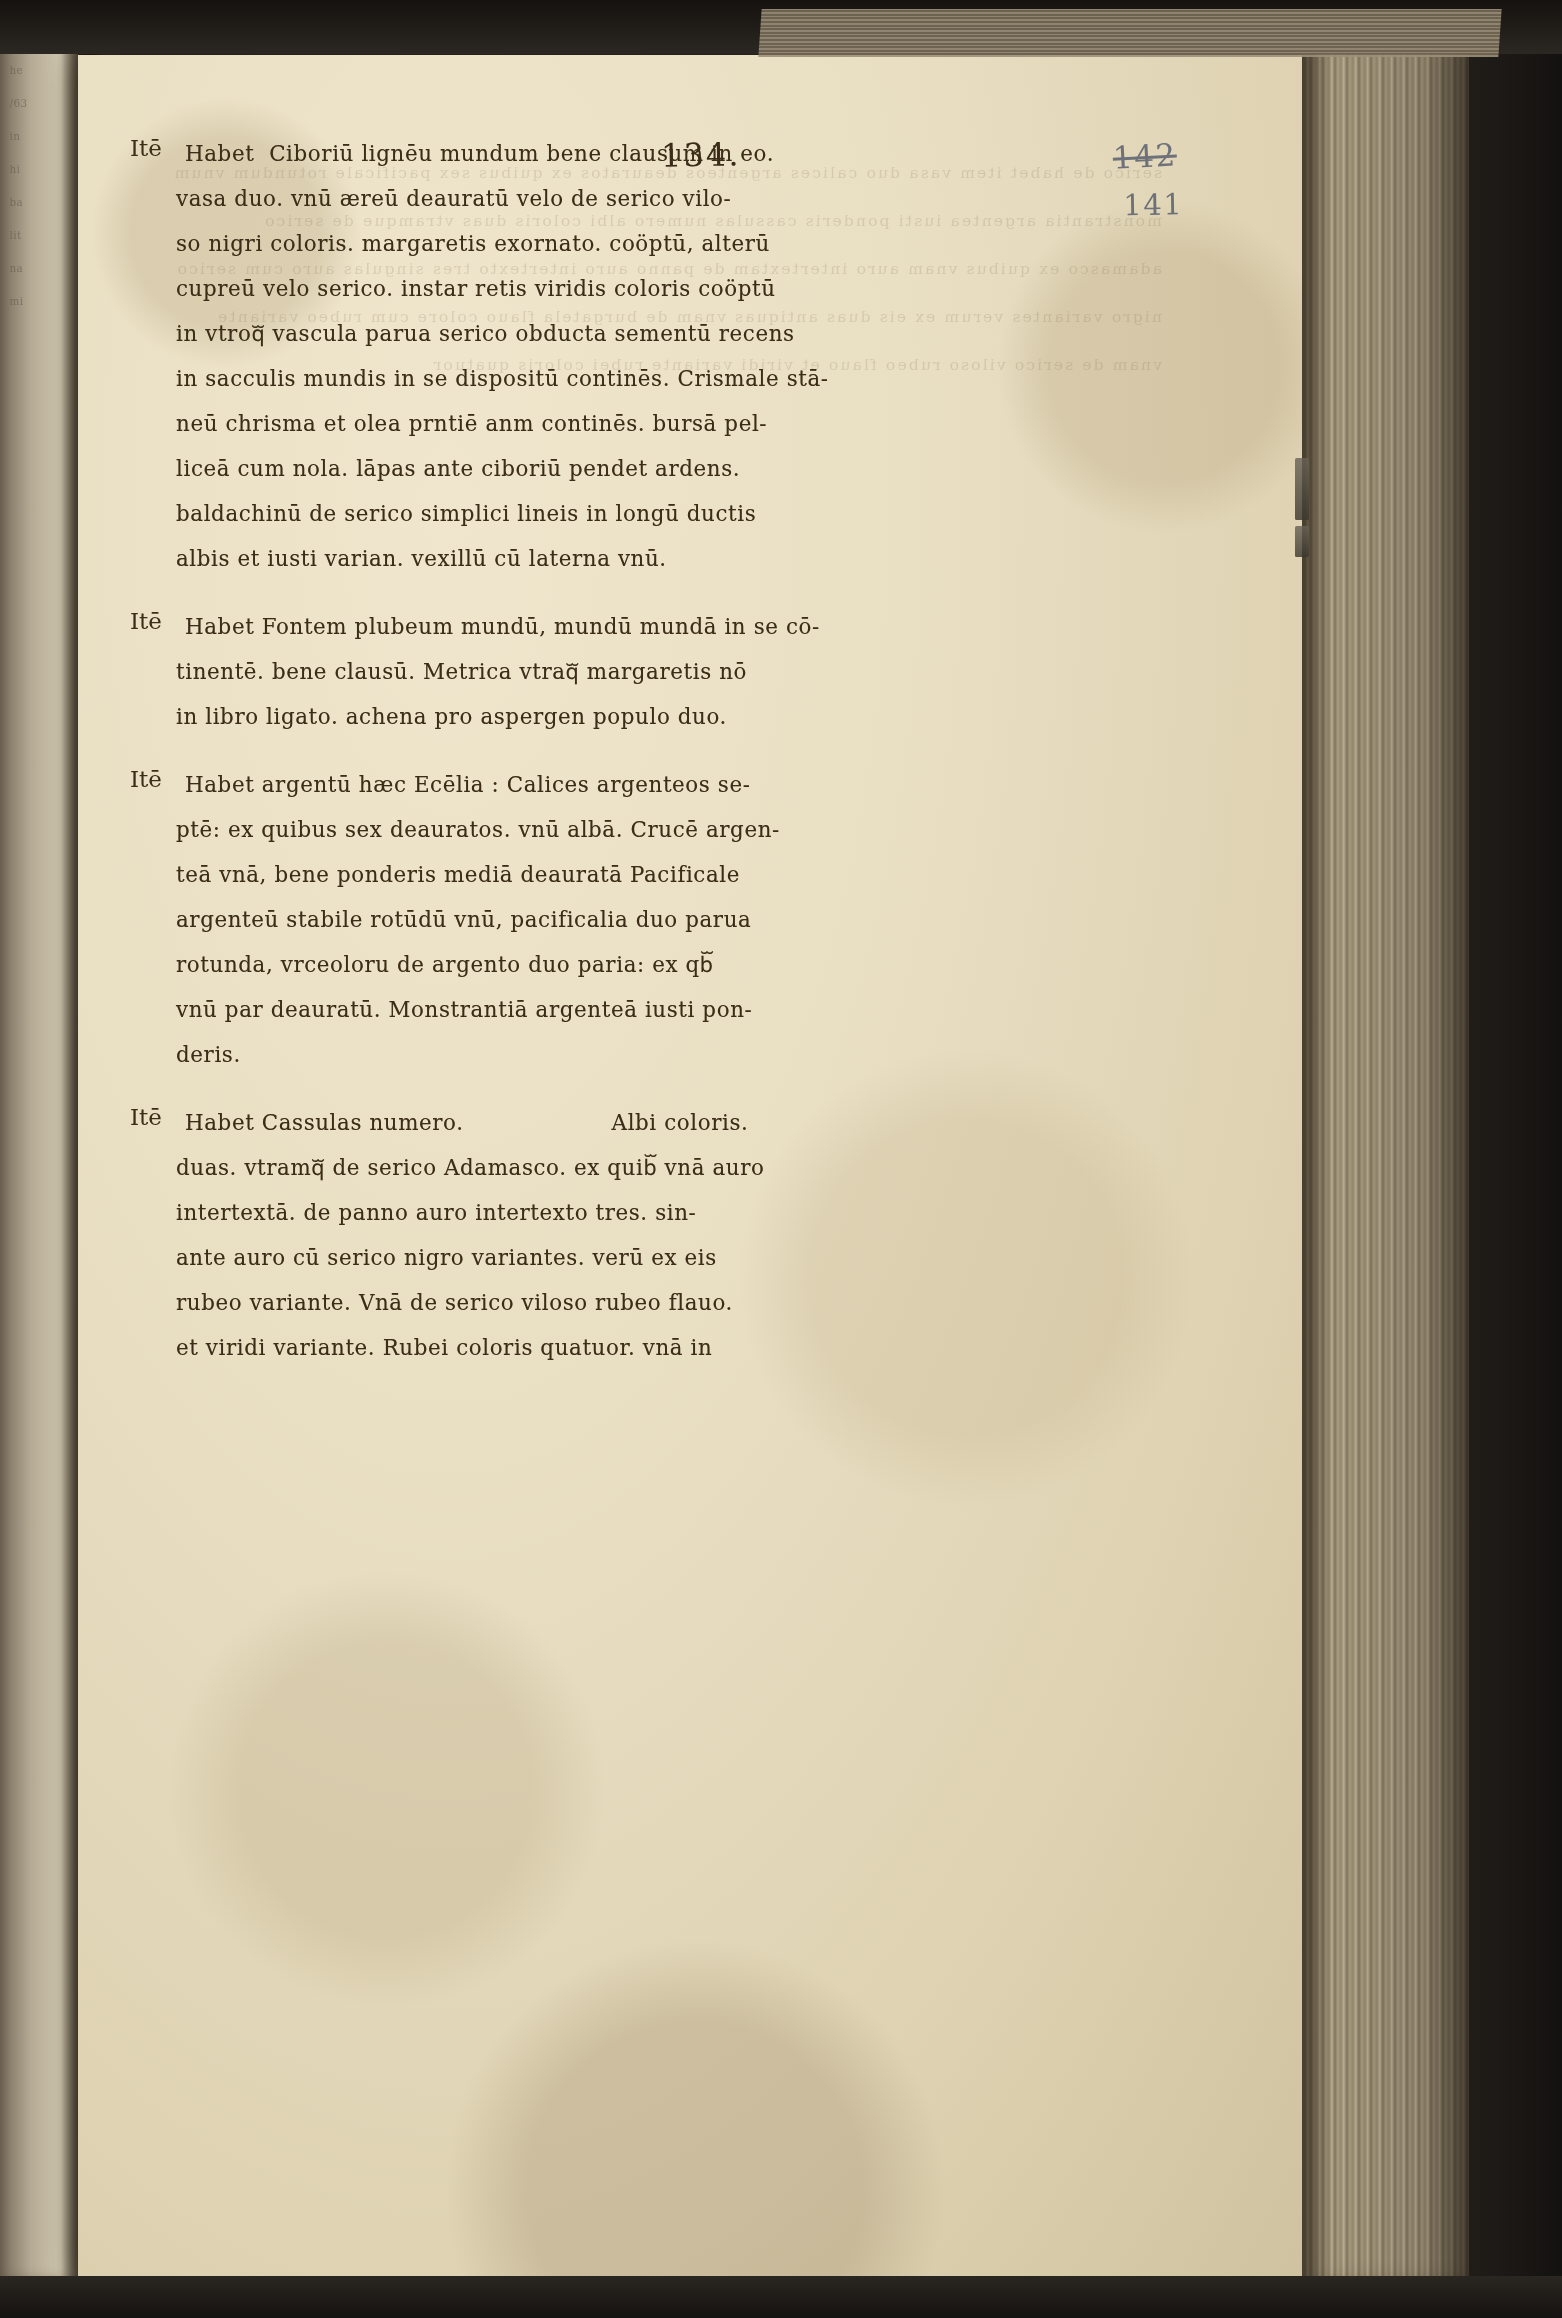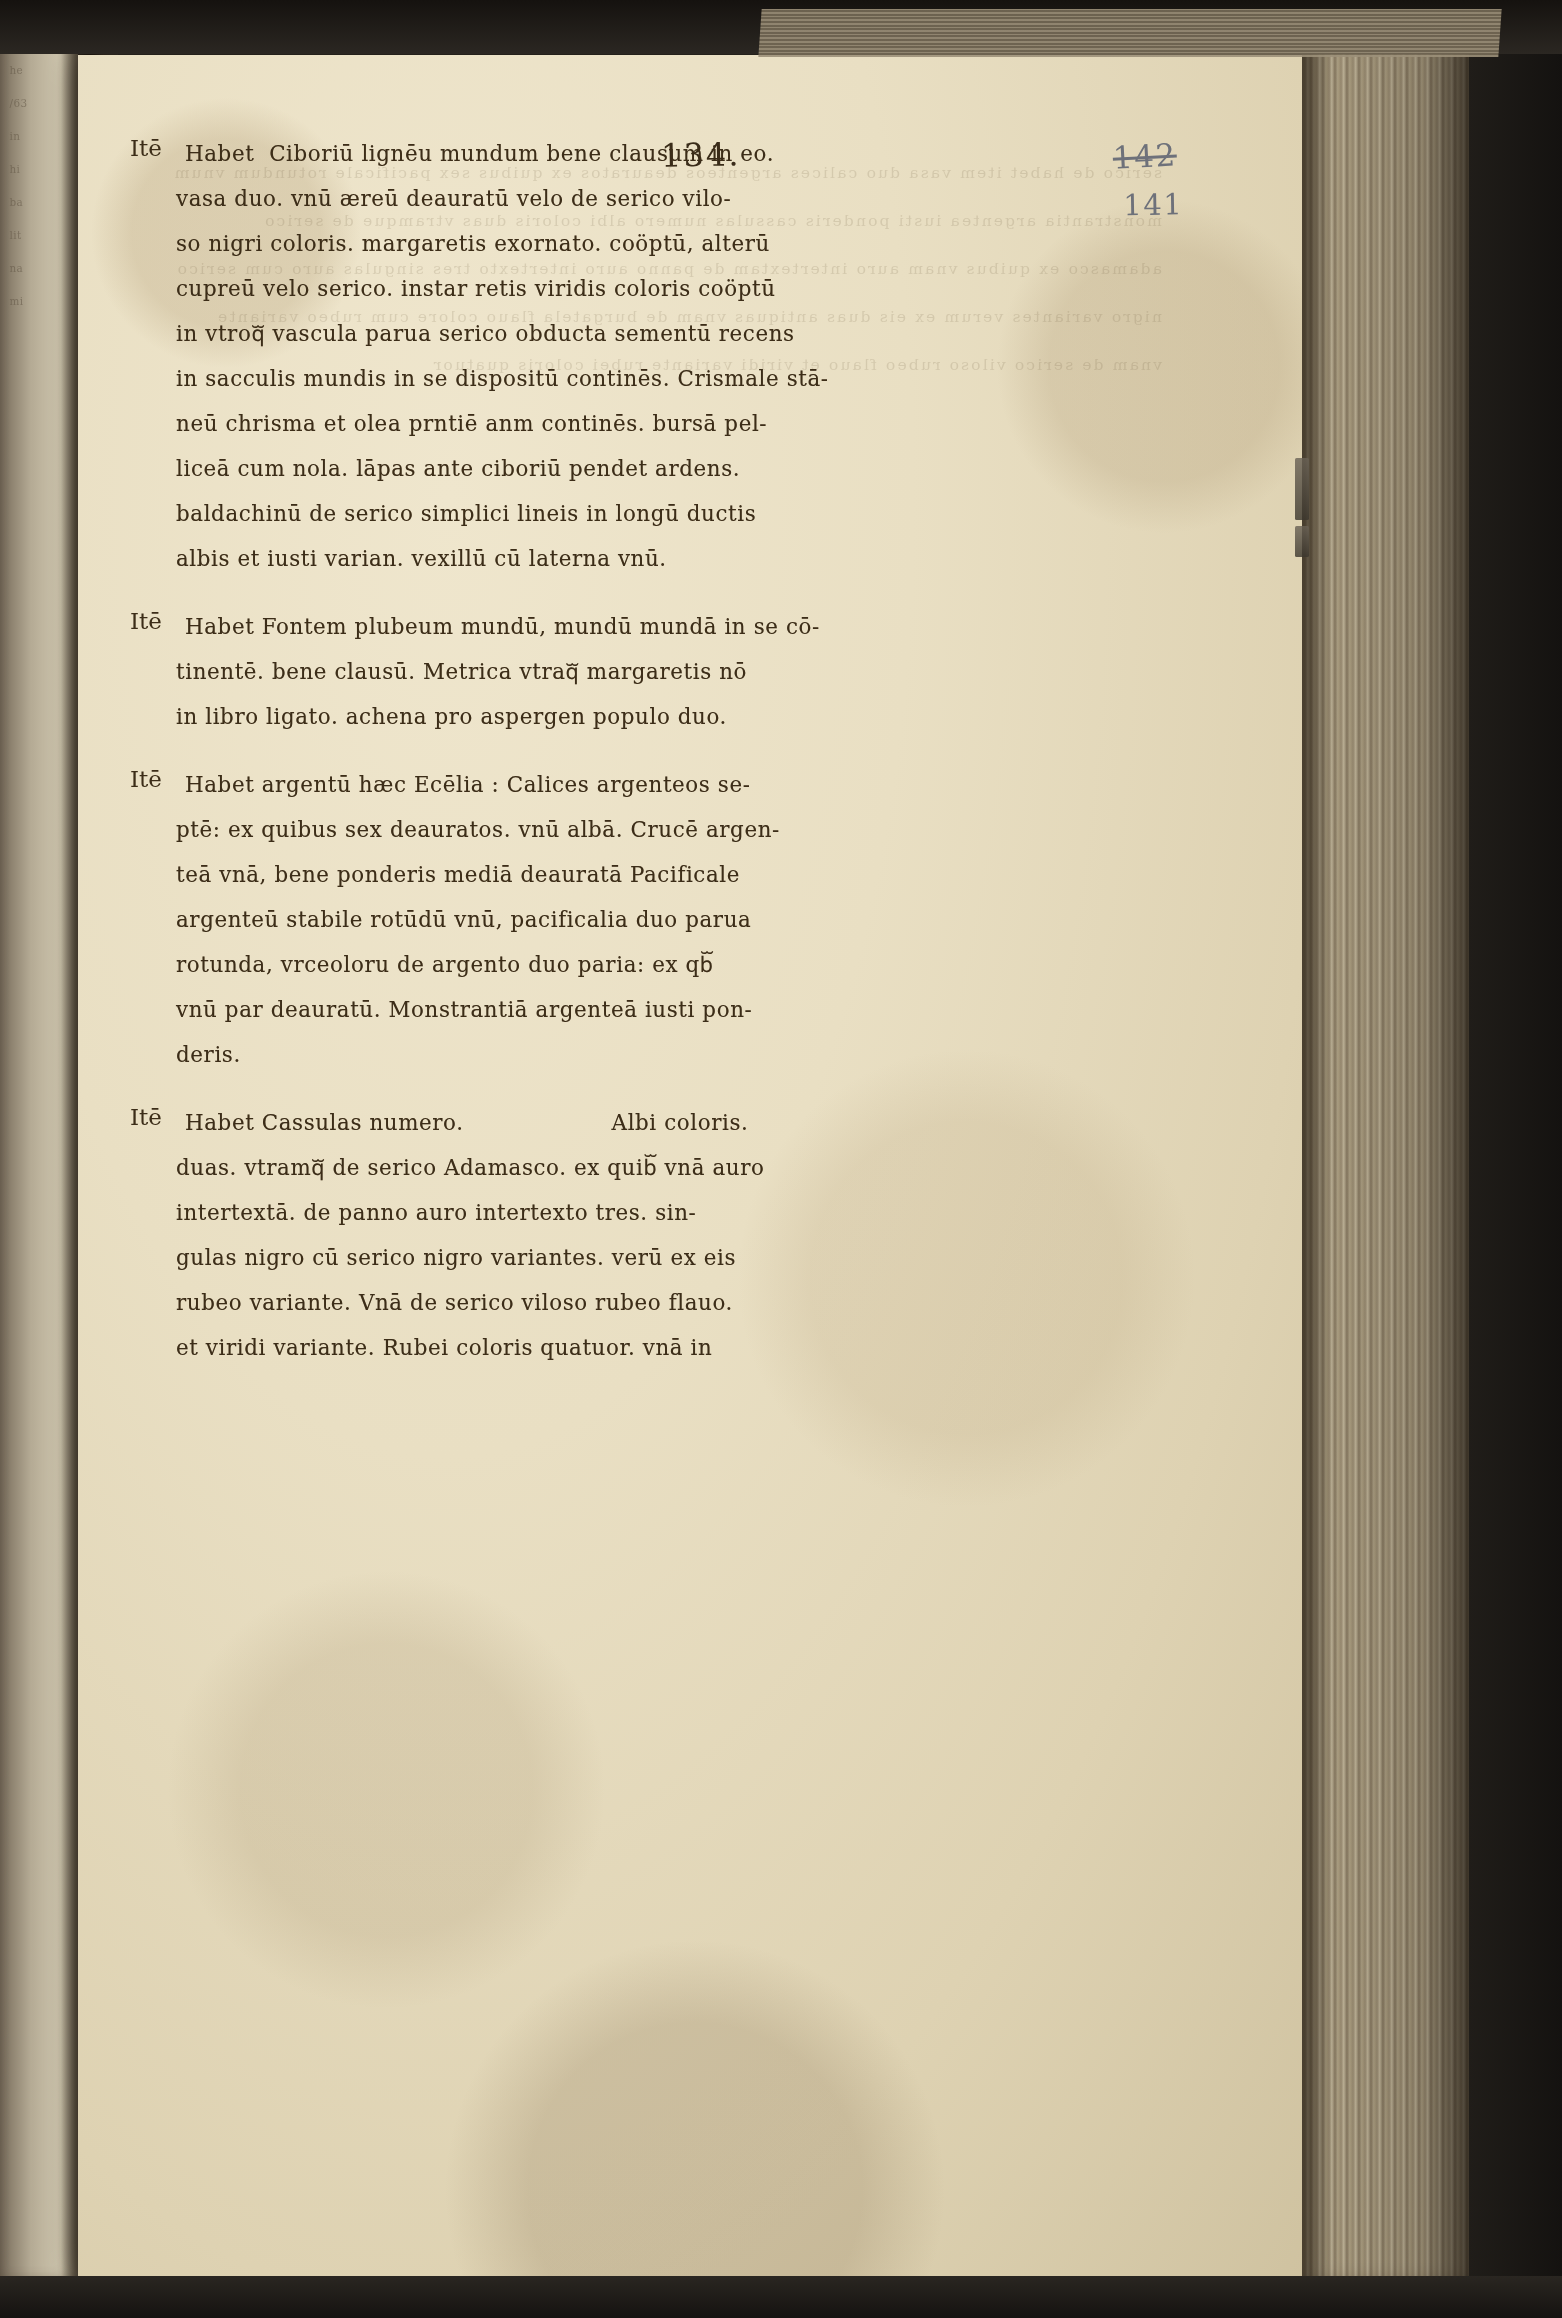--- a/index.html
+++ b/index.html
@@ -311,21 +311,21 @@
         <span class="line indent">rotunda, vrceoloru de argento duo paria: ex qbᷓ</span>
         <span class="line indent">vnū par deauratū. Monstrantiā argenteā iusti pon-</span>
         <span class="line indent">deris.</span>
       </div>
 
       <div class="para">
         <span class="marker">Itē</span>
         <span class="line first">Habet Cassulas numero.                    Albi coloris.</span>
         <span class="line indent">duas. vtramqᷓ de serico Adamasco. ex quibᷓ vnā auro</span>
         <span class="line indent">intertextā. de panno auro intertexto tres. sin-</span>
-        <span class="line indent">gulas nigro cū serico nigro variantes. verū ex eis</span>
+        <span class="line indent">ante auro cū serico nigro variantes. verū ex eis</span>
         <span class="line indent">rubeo variante. Vnā de serico viloso rubeo flauo.</span>
         <span class="line indent">et viridi variante. Rubei coloris quatuor. vnā in</span>
       </div>
 
     </div>
   </div>
 
   <div class="foreedge">
     <div class="edge-shadow"></div>
   </div>

